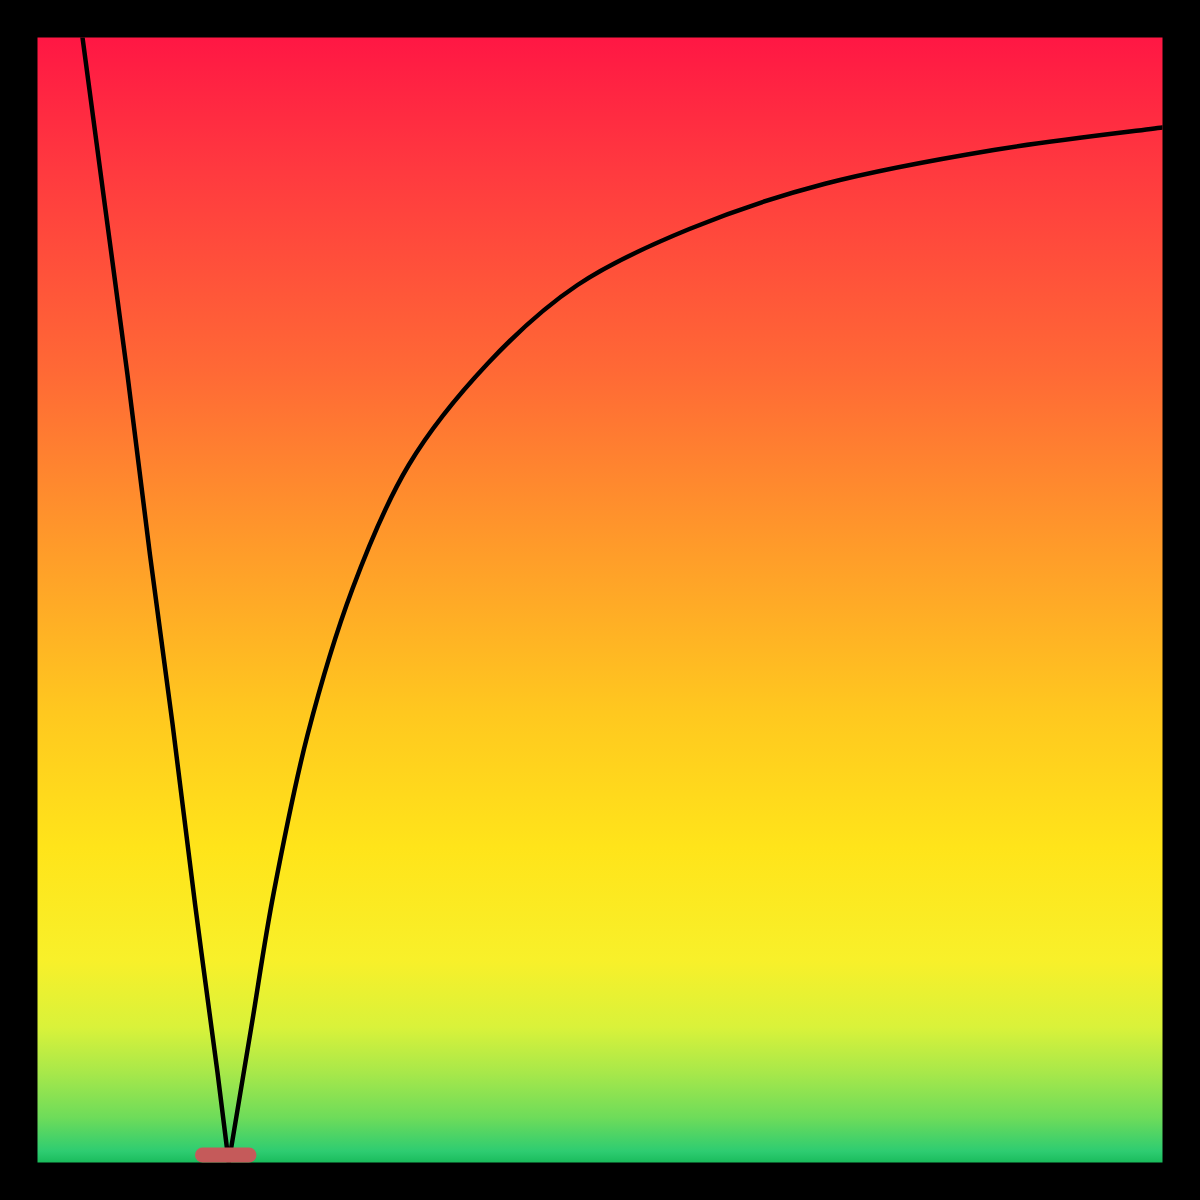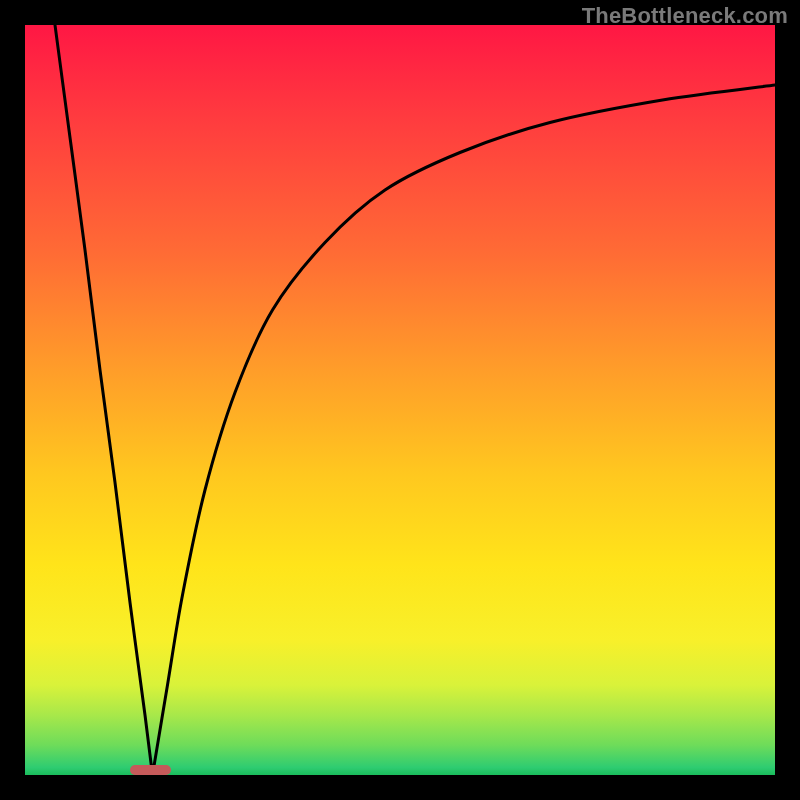--- a/index.html
+++ b/index.html
@@ -61,21 +61,20 @@
     position: absolute;
     height: 10px;
     border-radius: 5px;
     background: #c55a5a; 
   }
 </style>
 </head>
 <body>
 
 <div class="frame">
-  <div class="watermark">TheBottleneck.com</div>
 
   <div class="plot-area">
 
     <svg class="curves" viewBox="0 0 750 750" preserveAspectRatio="none">
       <path fill="none" stroke="#000" stroke-width="3" stroke-linecap="round" stroke-linejoin="round" d="M 30 0 C 32.5 18.75, 40 75, 45 112.5 C 50 150, 55 186.25, 60 225 C 65 263.75, 70 306.25, 75 345 C 80 383.75, 85 418.75, 90 457.5 C 95 496.25, 100.00000000000001 538.75, 105.00000000000001 577.5 C 110.00000000000001 616.25, 116.25 661.25, 120 690 C 123.75 718.75, 126.25000000000001 740, 127.50000000000001 750 L 127.50000000000001 750 C 130 735, 137.5 690, 142.5 660 C 147.5 630, 151.25 602.5, 157.5 570 C 163.75 537.5, 171.25 498.75, 180 465 C 188.75 431.25, 198.75000000000003 397.5, 210.00000000000003 367.5 C 221.25000000000003 337.5, 232.5 310, 247.5 285 C 262.5 260, 281.25 237.5, 300 217.5 C 318.75 197.5, 337.5 180, 360 165 C 382.5 150, 407.49999999999994 138.75, 434.99999999999994 127.5 C 462.49999999999994 116.25, 491.25 106.25, 525 97.5 C 558.75 88.75, 600 81.25, 637.5 75 C 675 68.75, 731.25 62.5, 750 60"></path>
     </svg>
 
     <div class="bar" style="left: 105px; width: 41.25px; bottom: 0.25px; background: rgb(197, 90, 90);"></div>
   </div>
 </div>

